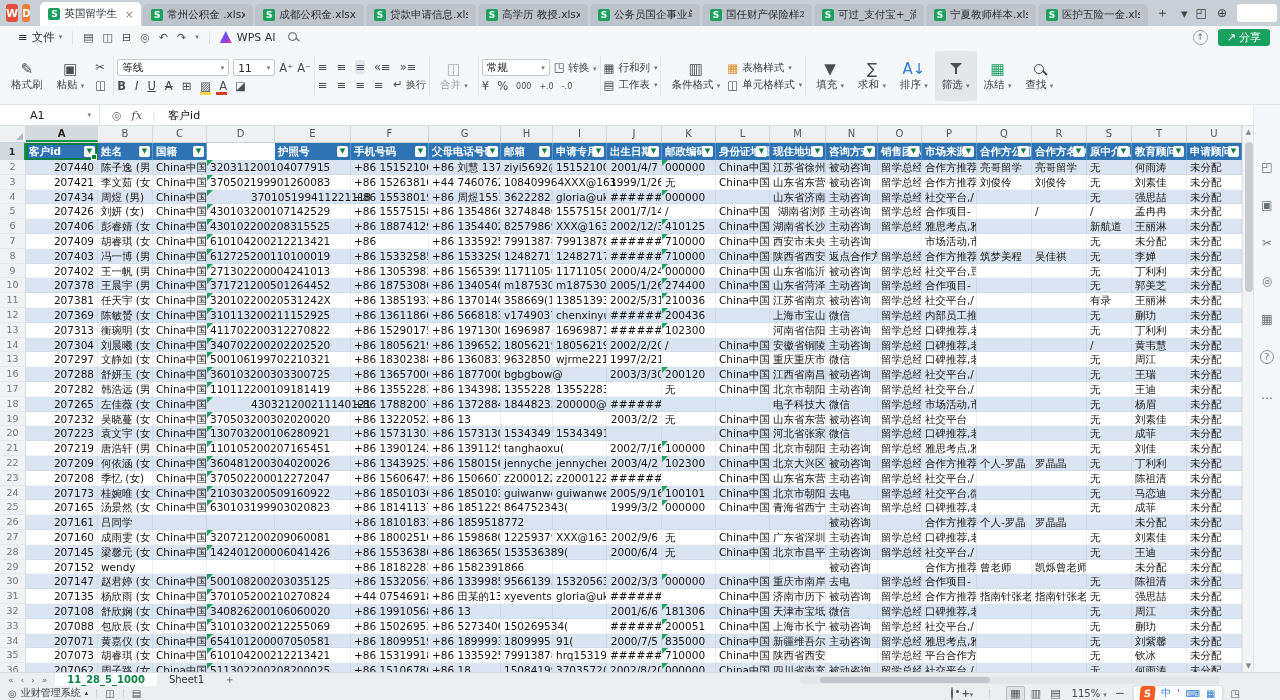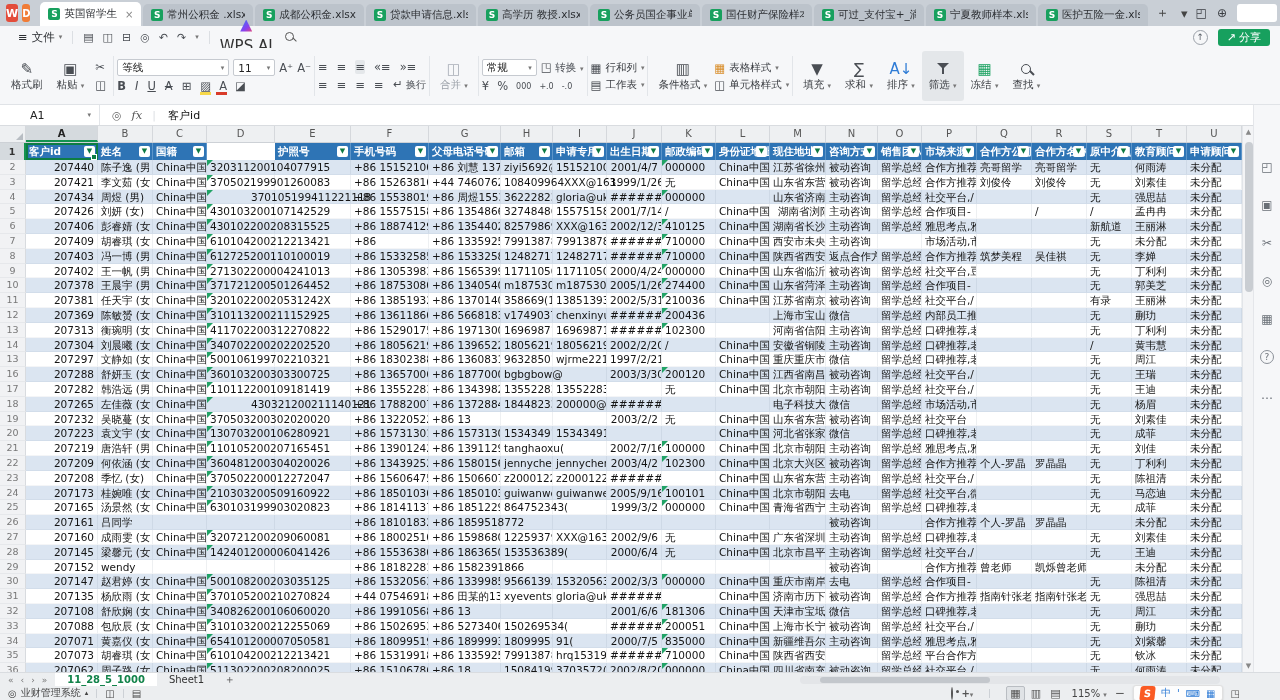--- a/index.html
+++ b/index.html
@@ -23,21 +23,21 @@
 
   
   .menubar { position:absolute; left:0; top:26px; width:1280px; height:22px; background:#f6f7f9; display:flex; align-items:center; padding:0 10px; gap:2px; }
   .filebtn { display:flex; align-items:center; gap:4px; font-size:11.5px; color:#2c2f33; padding:0 8px; }
   .qicons { display:flex; align-items:center; gap:9px; color:#4a4e54; font-size:11px; padding:0 10px; border-right:1px solid #dcdfe3; border-left:1px solid #dcdfe3; }
   #menu-items { display:flex; align-items:center; gap:1px; margin-left:6px; }
   .mi { padding:2px 11px; font-size:11.5px; color:#2c2f33; position:relative; }
   .mi.act { color:#12834a; font-weight:bold; }
   .mi.act::after { content:""; position:absolute; left:12px; right:12px; bottom:-2px; height:2px; background:#12834a; }
   .mi.ctx1 { color:#12834a; }
-  .aiwrap { display:flex; align-items:center; gap:5px; margin-left:8px; font-size:15px;flex-direction:column; }
+  .aiwrap { display:flex; align-items:center; gap:5px; margin-left:8px; font-size:11px; }
   .ailogo { width:12px; height:12px; background:linear-gradient(135deg,#2f7cf6,#8a3ff0 60%,#e0457b); clip-path:polygon(50% 0,100% 100%,0 100%); }
   .mag { position:relative; width:9px; height:9px; border:1.4px solid #555; border-radius:50%; display:inline-block; }
   .mag::after { content:""; position:absolute; width:5px; height:1.4px; background:#555; transform:rotate(45deg); right:-4px; bottom:-1px; }
   .mright { margin-left:auto; display:flex; align-items:center; gap:10px; }
   .upcirc { width:15px; height:15px; border:1px solid #9aa0a8; border-radius:50%; color:#5a6068; font-size:9px; display:flex; align-items:center; justify-content:center; }
   .sharebtn { background:#17a05e; color:#fff; border-radius:3px; height:17px; display:flex; align-items:center; gap:3px; padding:0 9px; font-size:11px; }
 
   
   .ribbon { position:absolute; left:0; top:48px; width:1280px; height:57px; background:#f6f7f9; border-bottom:1px solid #e0e3e7; display:flex; align-items:stretch; padding:3px 4px; }
   .rsep { width:1px; background:#e2e5e9; margin:5px 3px; flex:none; }
@@ -260,21 +260,21 @@
       </div>
     </div>
     <div class="rsep"></div>
     <div class="rb dim">
       <span class="ric">◫</span>
       <span><span>合并</span> <span class="cara">▾</span></span>
     </div>
     <div class="rsep"></div>
     <div class="stack2">
       <div class="srow">
-        <span class="selbox" style="width:55px">
+        <span class="selbox" style="width:68px">
             <span>常规</span>
             <span class="cara">▾</span>
           </span>
         <span class="gly"><span>◳</span> <span style="font-size:10.5px">转换</span> <span class="cara">▾</span></span>
       </div>
       <div class="srow" style="gap:8px">
         <span class="gly">¥</span>
         <span class="gly">%</span>
         <span style="font-size:8px;color:#4a4e54">000</span>
         <span style="font-size:8px;color:#4a4e54">+.0</span>

